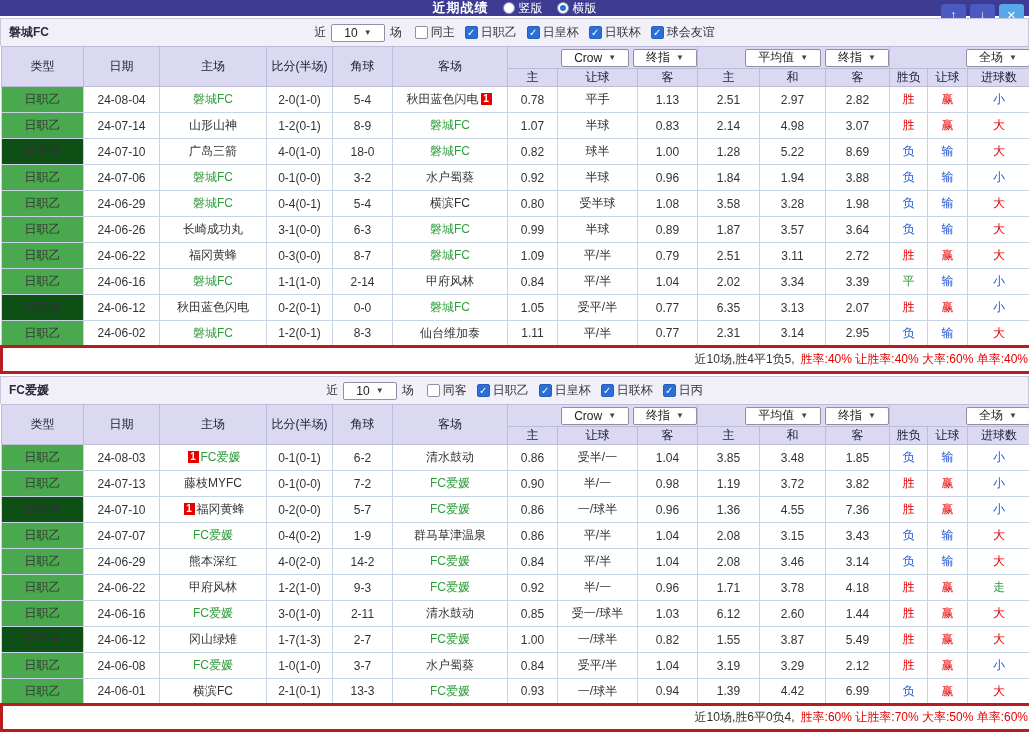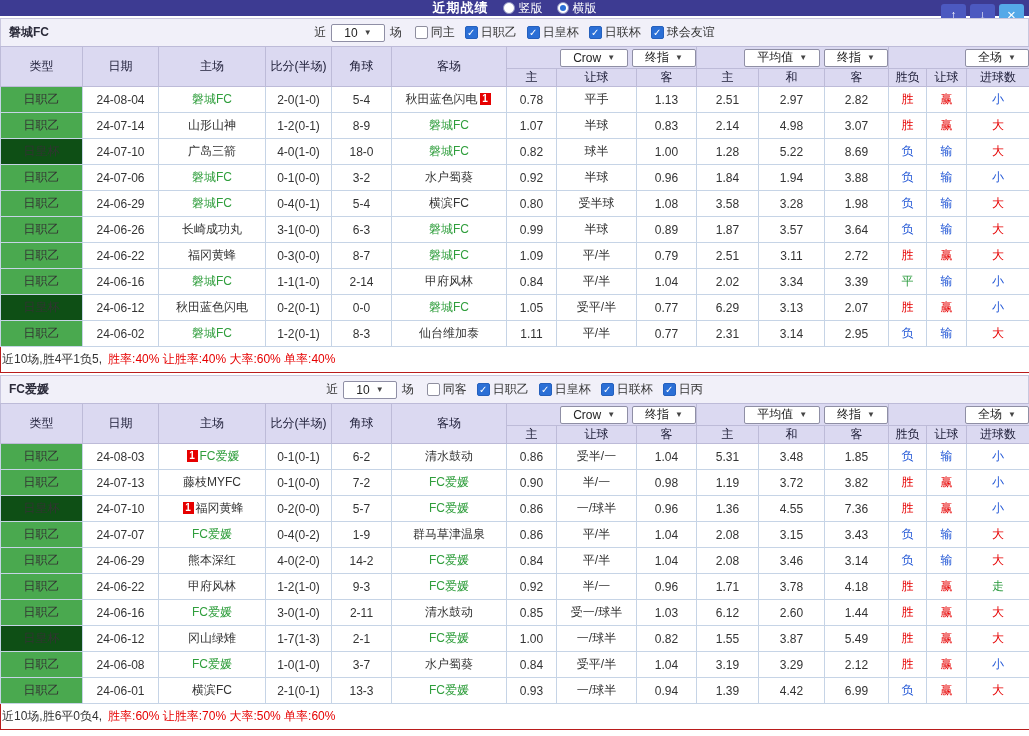--- a/index.html
+++ b/index.html
@@ -52,21 +52,21 @@
   .type.cup { background:var(--cup,#0e4f15); }
   .tname.focus { color:var(--focus,#2f9e3c); }
   .score { color:var(--red,#e60000); }
   .oddnum, .avgnum, .hcap { color:#33425e; }
   .res.r { color:var(--red,#e60000); }
   .res.b { color:var(--blue,#2257d6); }
   .res.g { color:var(--green,#2a9a3d); }
   .badge { display:inline-block; background:#e60000; color:#fff; font-size:10px;
            line-height:12px; min-width:11px; height:12px; padding:0 1px; margin:0 2px;
            vertical-align:1px; font-weight:bold; }
-  tfoot td.summary { height:26px; text-align:left; border:1px solid #b91c1c; background:#fff; }
+  tfoot td.summary { height:26px; text-align:right; border:3px solid #b91c1c; background:#fff; }
   .sum-b { color:#333; margin-right:6px; }
   .sum-r { color:#e60000; }
 </style>
 </head>
 <body>
 
 <div class="titlebar">
   <div class="tcenter">
     <span class="title">近期战绩</span>
     <label class="radio">
@@ -336,21 +336,21 @@
         <tr>
           <td class="type cup">日皇杯</td>
           <td class="date">24-06-12</td>
           <td class="team"><span class="tname">秋田蓝色闪电</span></td>
           <td class="score">0-2(0-1)</td>
           <td class="corner">0-0</td>
           <td class="team"><span class="tname focus">磐城FC</span></td>
           <td class="oddnum">1.05</td>
           <td class="hcap">受平/半</td>
           <td class="oddnum">0.77</td>
-          <td class="avgnum">6.29</td>
+          <td class="avgnum">6.35</td>
           <td class="avgnum">3.13</td>
           <td class="avgnum">2.07</td>
           <td class="res r">胜</td>
           <td class="res r">赢</td>
           <td class="res b">小</td>
         </tr>
         <tr>
           <td class="type lg">日职乙</td>
           <td class="date">24-06-02</td>
           <td class="team"><span class="tname focus">磐城FC</span></td>
@@ -487,21 +487,21 @@
         <tr>
           <td class="type lg">日职乙</td>
           <td class="date">24-08-03</td>
           <td class="team"><span class="badge">1</span><span class="tname focus">FC爱媛</span></td>
           <td class="score">0-1(0-1)</td>
           <td class="corner">6-2</td>
           <td class="team"><span class="tname">清水鼓动</span></td>
           <td class="oddnum">0.86</td>
           <td class="hcap">受半/一</td>
           <td class="oddnum">1.04</td>
-          <td class="avgnum">5.31</td>
+          <td class="avgnum">3.85</td>
           <td class="avgnum">3.48</td>
           <td class="avgnum">1.85</td>
           <td class="res b">负</td>
           <td class="res b">输</td>
           <td class="res b">小</td>
         </tr>
         <tr>
           <td class="type lg">日职乙</td>
           <td class="date">24-07-13</td>
           <td class="team"><span class="tname">藤枝MYFC</span></td>
@@ -601,21 +601,21 @@
           <td class="avgnum">1.44</td>
           <td class="res r">胜</td>
           <td class="res r">赢</td>
           <td class="res r">大</td>
         </tr>
         <tr>
           <td class="type cup">日皇杯</td>
           <td class="date">24-06-12</td>
           <td class="team"><span class="tname">冈山绿雉</span></td>
           <td class="score">1-7(1-3)</td>
-          <td class="corner">2-1</td>
+          <td class="corner">2-7</td>
           <td class="team"><span class="tname focus">FC爱媛</span></td>
           <td class="oddnum">1.00</td>
           <td class="hcap">一/球半</td>
           <td class="oddnum">0.82</td>
           <td class="avgnum">1.55</td>
           <td class="avgnum">3.87</td>
           <td class="avgnum">5.49</td>
           <td class="res r">胜</td>
           <td class="res r">赢</td>
           <td class="res r">大</td>

